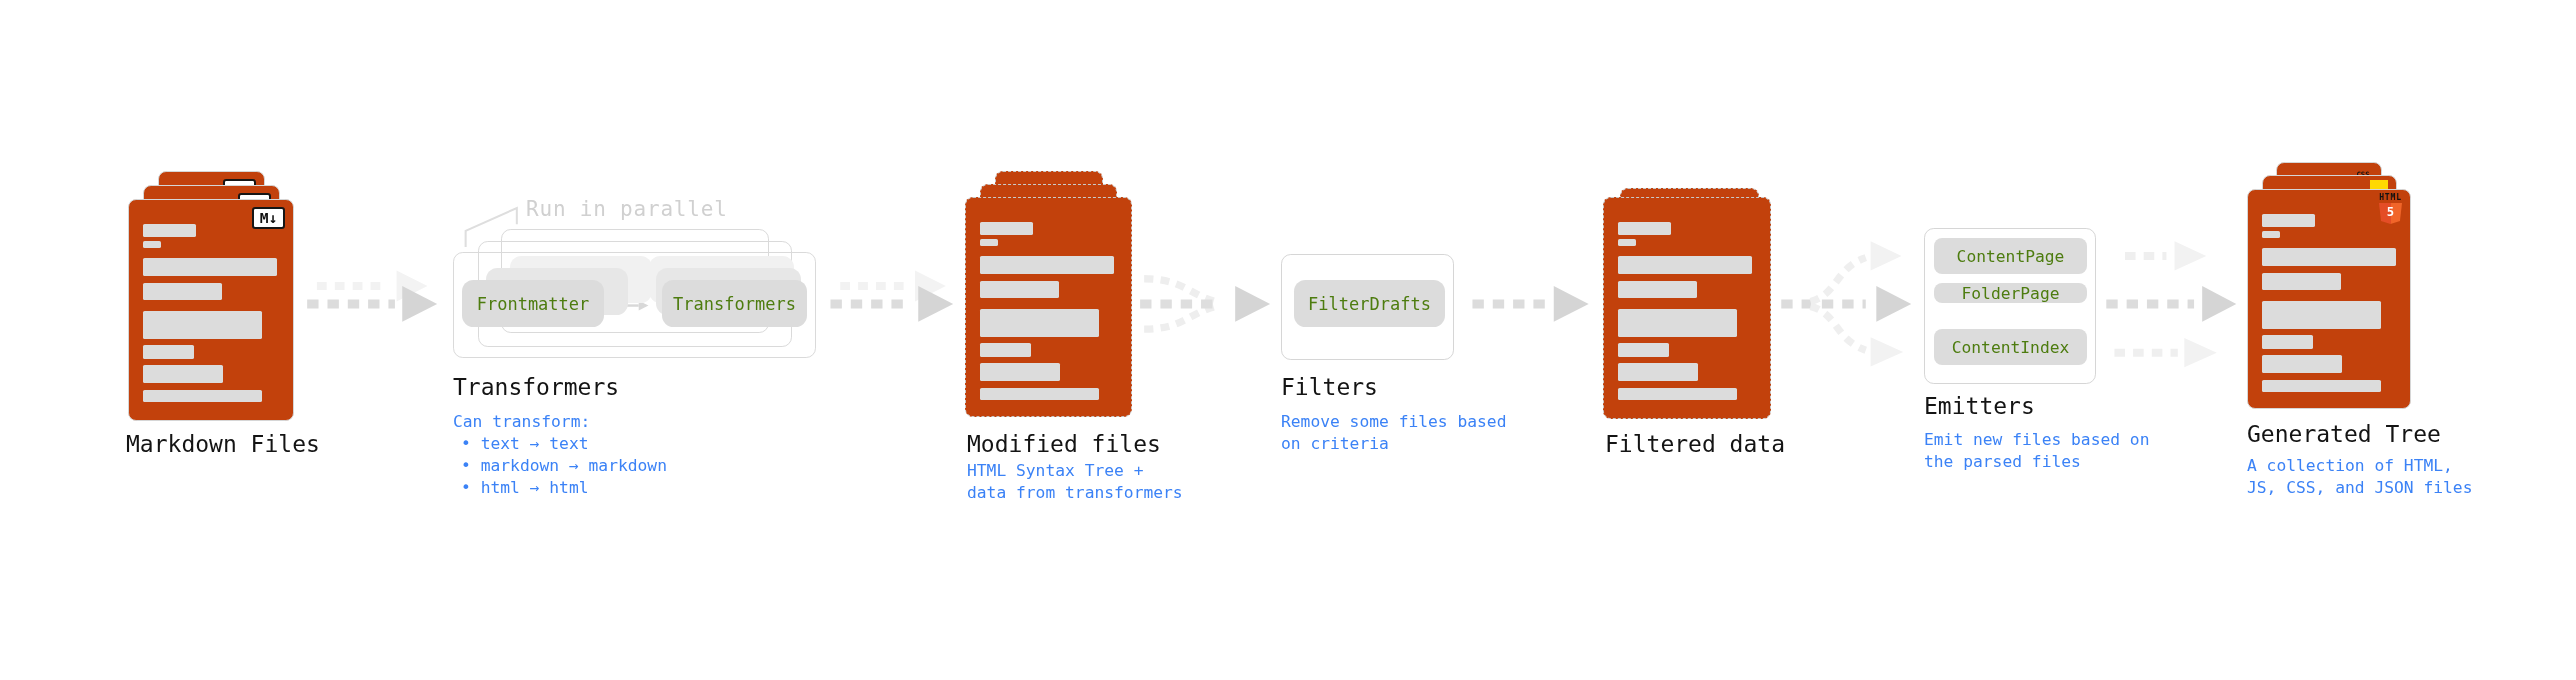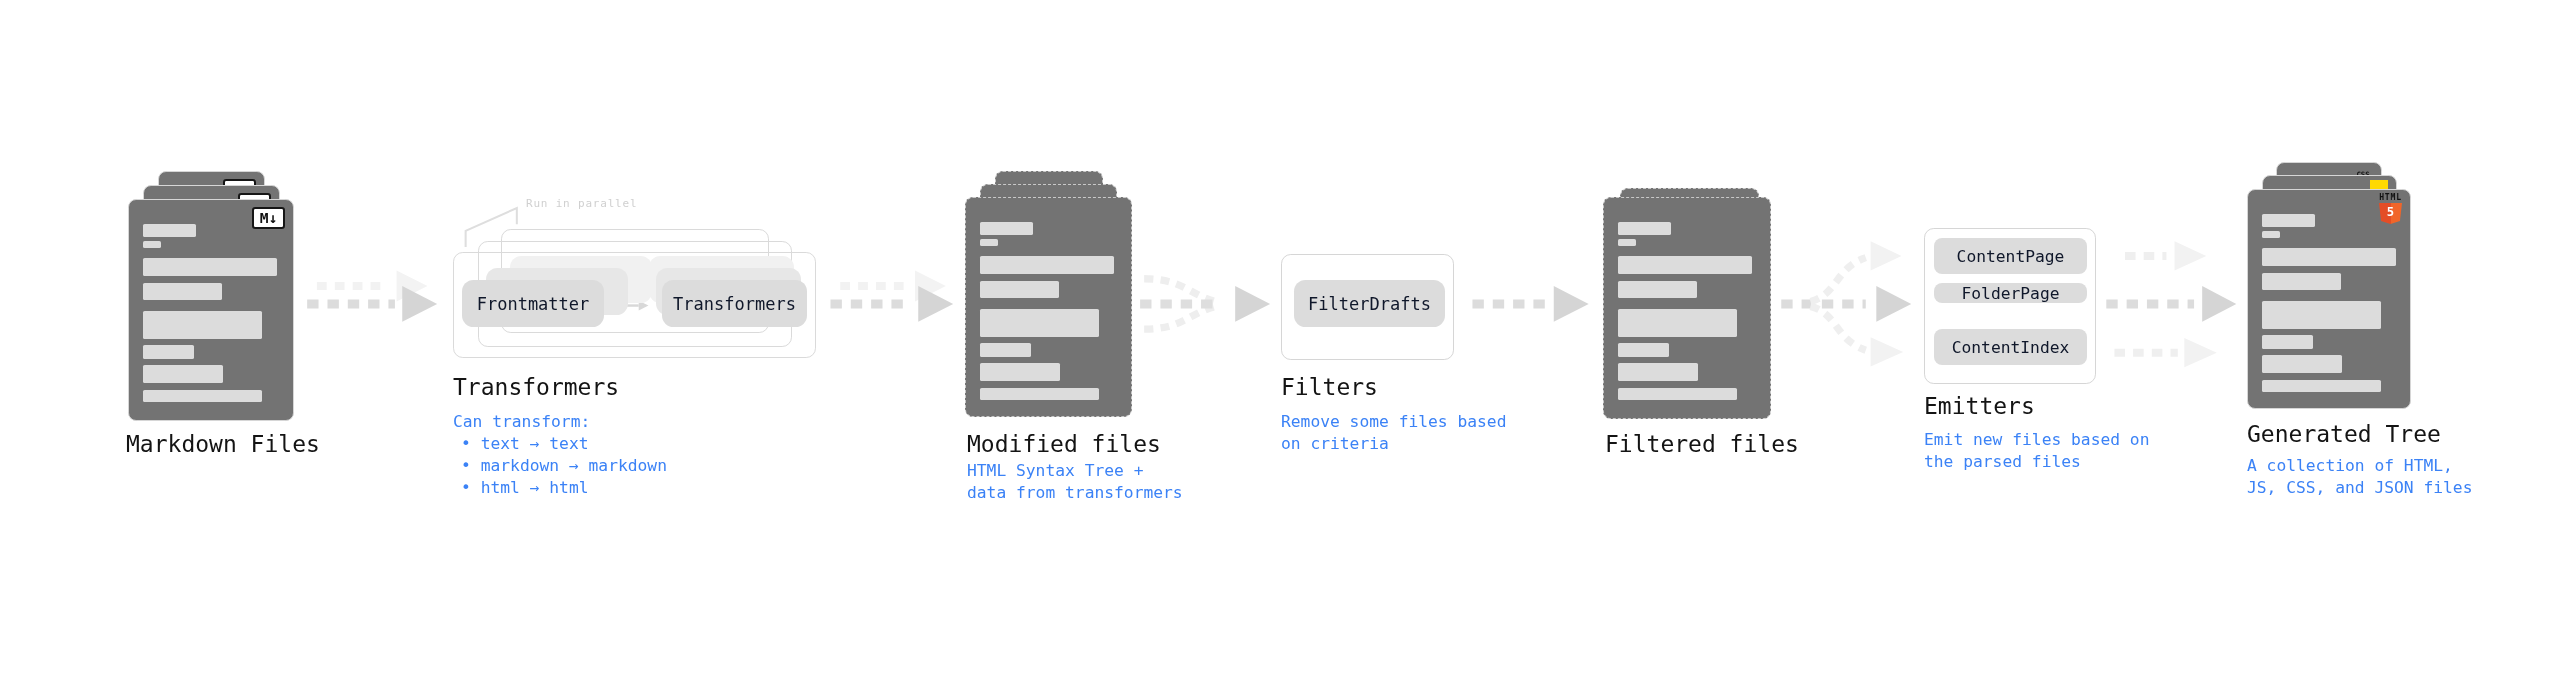--- a/index.html
+++ b/index.html
@@ -2,21 +2,21 @@
 <html style="font-size:13px"><head>
 <meta charset="utf-8">
 <style>
   *{margin:0;padding:0;box-sizing:border-box}
   html,body{width:2576px;height:681px;background:#ffffff}
   body{font-family:"DejaVu Sans Mono","Liberation Mono",monospace;position:relative;overflow:hidden;color:#161616}
   #canvas{position:absolute;left:0;top:0;width:2576px;height:681px}
   svg.overlay{position:absolute;left:0;top:0;width:2576px;height:681px;pointer-events:none}
 
   
-  .card{position:absolute;background:#737373;border:1.6px solid #d6d6d6;border-radius:8.1px}
+  .card{position:absolute;background:#c2410c;border:1.6px solid #d6d6d6;border-radius:8.1px}
   .card.dashed{border:1.6px dashed #c9c9c9}
 
   
   .skel{position:absolute;left:14px;top:23.6px;display:flex;flex-direction:column;align-items:flex-start}
   .skel i{display:block;background:#dcdcdc;border-radius:1.6px}
   .skel i:nth-child(1){width:53px;height:13px;margin-bottom:4.9px}
   .skel i:nth-child(2){width:18px;height:6.5px;margin-bottom:9.8px}
   .skel i:nth-child(3){width:134px;height:18.7px;margin-bottom:6.5px}
   .skel i:nth-child(4){width:79px;height:17px;margin-bottom:10.6px}
   .skel i:nth-child(5){width:119px;height:28.4px;margin-bottom:5.7px}
@@ -30,30 +30,30 @@
   .cssbadge .txt{font-size:7.3px;font-weight:bold;color:#111;line-height:7.3px}
   .cssbadge .bar{height:3.3px;background:#2965f1;margin-top:0.8px;border-radius:0.8px}
   .jsbadge{position:absolute;top:4.1px;right:8.1px;width:18px;height:18px;background:#ffd902}
   .htmlbadge{position:absolute;top:3.3px;right:6.5px;width:26px;text-align:center}
   .htmlbadge .txt{font-size:8.1px;font-weight:bold;letter-spacing:0.8px;color:#111;line-height:9px}
   .htmlbadge .shield{width:23px;height:21px;margin:0.8px auto 0;background:linear-gradient(90deg,#e44d26 50%,#f16529 50%);clip-path:polygon(0 0,100% 0,91% 85%,50% 100%,9% 85%);color:#fff;font-size:12.2px;font-weight:bold;line-height:19.5px;text-align:center}
 
   
   .obox{position:absolute;border:1.6px solid #dadada;border-radius:9.8px;background:transparent}
   .wbox{position:absolute;border:1.6px solid #d6d6d6;border-radius:9.8px;background:#ffffff}
-  .pill{position:absolute;background:#dcdcdc;border-radius:11.4px;color:#0f172a;font-size:17px;display:flex;align-items:center;justify-content:center;white-space:nowrap}
+  .pill{position:absolute;background:#dcdcdc;border-radius:11.4px;color:#4d7c0f;font-size:17px;display:flex;align-items:center;justify-content:center;white-space:nowrap}
   .pill.g1{background:#e7e7e7}
   .pill.g2{background:#f1f1f1}
   .pill.sm{border-radius:8.1px;font-size:16.3px}
 
   
   .h{position:absolute;font-size:23px;color:#141414;white-space:nowrap}
   .p{position:absolute;font-size:16.3px;line-height:22px;color:#3b82f6;white-space:nowrap}
   .p .bullet{padding-left:8.1px}
-  .ann{position:absolute;font-size:11px;color:#d0d0d0;white-space:nowrap;letter-spacing:0.8px}
+  .ann{position:absolute;font-size:21px;color:#d0d0d0;white-space:nowrap;letter-spacing:0.8px}
 </style>
 </head>
 <body>
 
 <div id="canvas">
 
   <svg class="overlay" viewBox="0 0 3170 838">
 
     <g>
       <path d="M390,352 H478" stroke="#f2f2f2" stroke-width="10" stroke-dasharray="12 10" fill="none"></path>
@@ -197,21 +197,21 @@
           <i></i>
           <i></i>
           <i></i>
           <i></i>
           <i></i>
           <i></i>
           <i></i>
           <i></i>
         </div>
     </div>
-    <div class="h" style="left:1605px;top:431px">Filtered files</div>
+    <div class="h" style="left:1605px;top:431px">Filtered data</div>
   </section>
 
   <section>
     <div class="wbox" style="left:1924px;top:228px;width:172px;height:156px"></div>
     <div class="pill sm" style="left:1934px;top:238px;width:153px;height:36px">ContentPage</div>
     <div class="pill sm" style="left:1934px;top:283px;width:153px;height:20px">FolderPage</div>
     <div class="pill sm" style="left:1934px;top:329px;width:153px;height:36px">ContentIndex</div>
     <div class="h" style="left:1924px;top:393px">Emitters</div>
     <div class="p" style="left:1924px;top:429px">
       <div>Emit new files based on</div>

